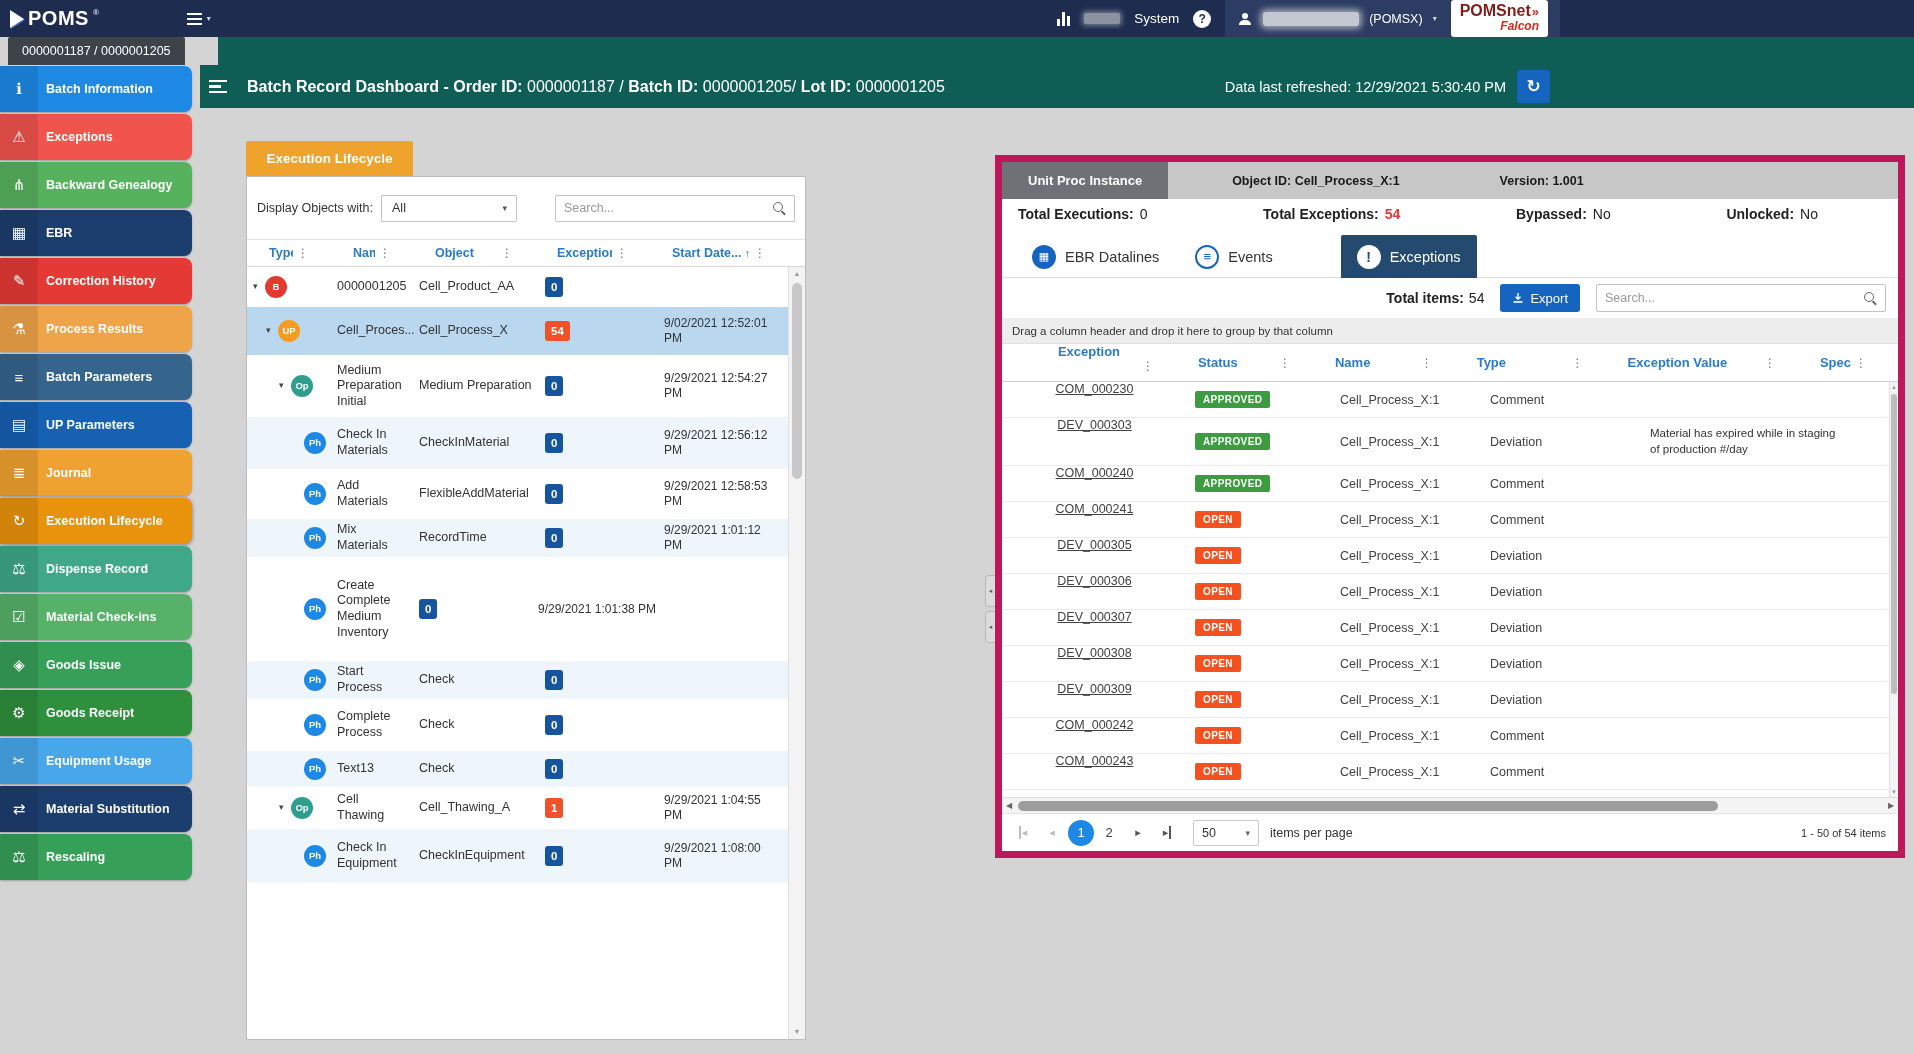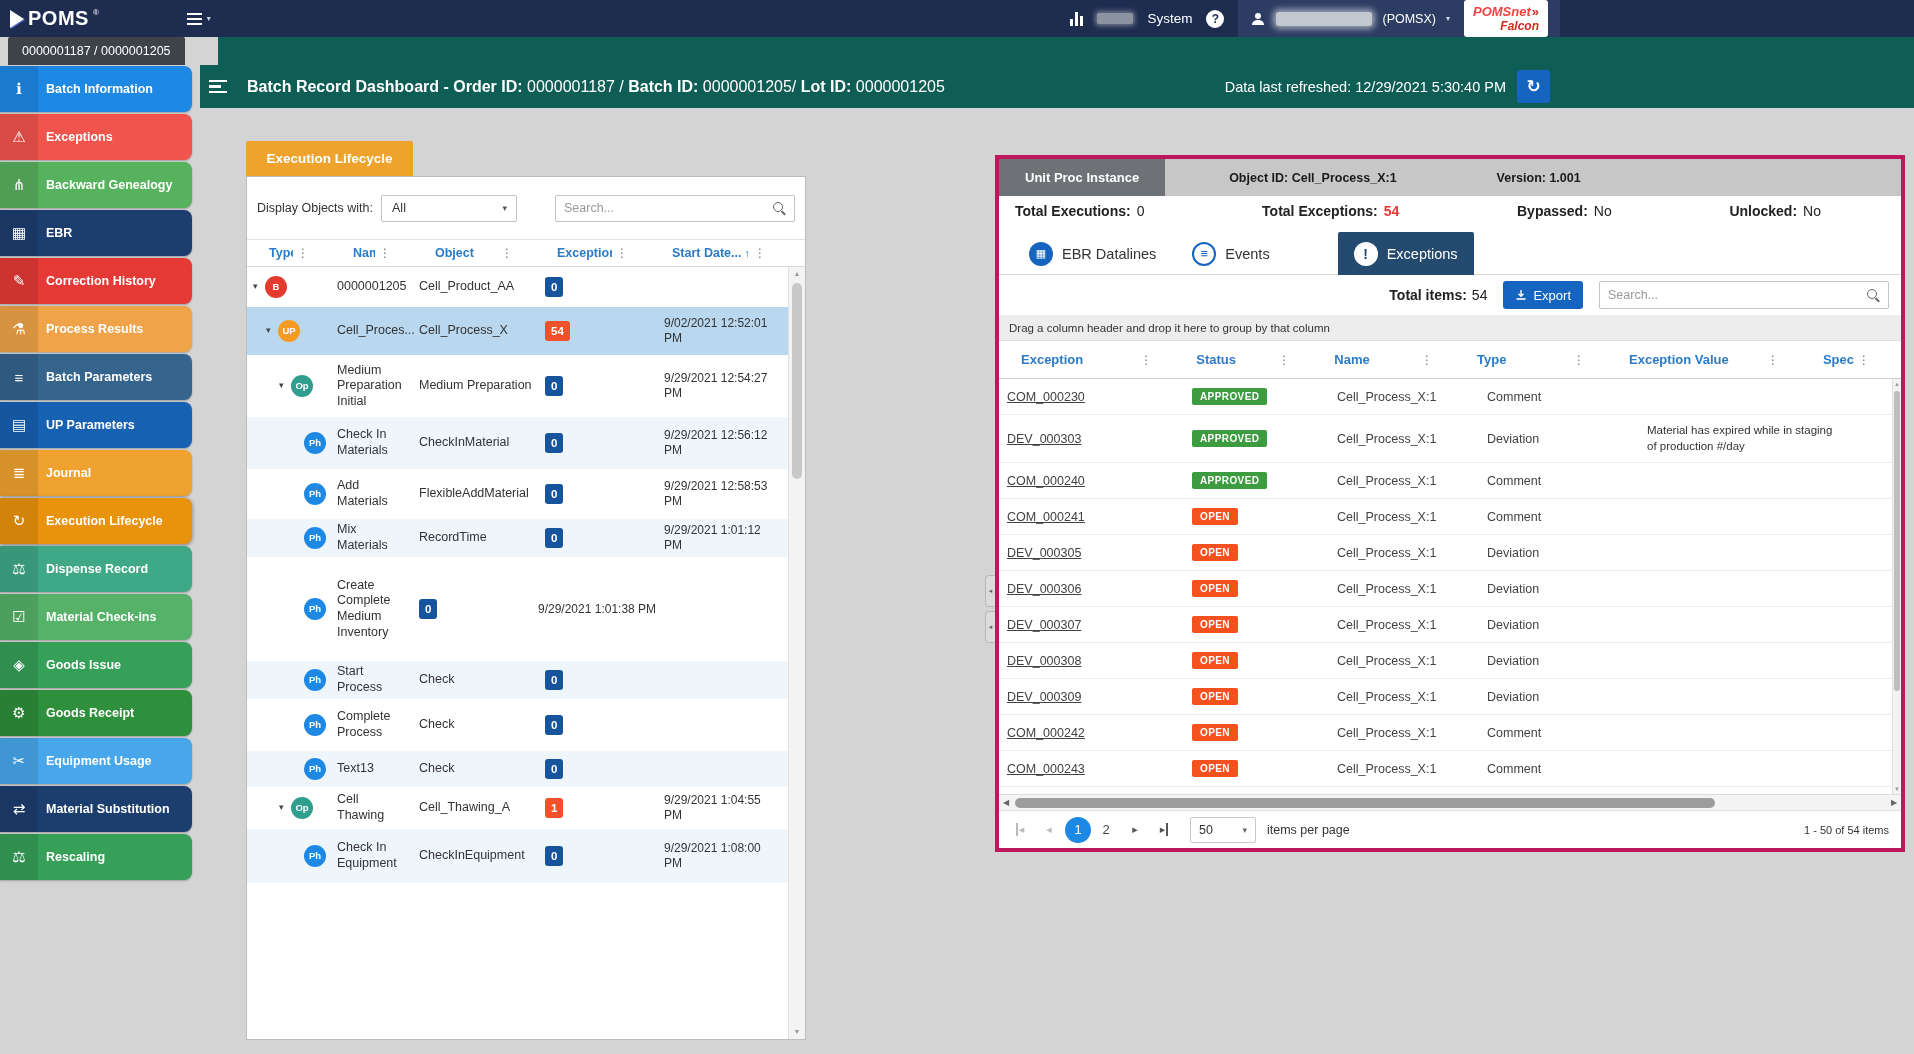--- a/index.html
+++ b/index.html
@@ -21,21 +21,21 @@
 .chart-icon { display:flex; align-items:flex-end; gap:2px; height:14px; }
 .chart-icon span { width:3px; background:#fff; display:block; }
 .redacted-sm { width:36px; height:11px; background:#8b92a0; border-radius:2px; box-shadow:0 0 5px 2px rgba(139,146,160,.75); }
 .nav-system { font-size:13.5px; }
 .help-circle { width:18px; height:18px; background:#fff; color:#1e2c50; border-radius:50%; font-size:12px; font-weight:bold; display:flex; align-items:center; justify-content:center; cursor:pointer; }
 .user-band { height:100%; background:#2d3c63; display:flex; align-items:center; gap:10px; padding:0 12px; cursor:pointer; }
 .pill { width:96px; height:14px; background:#c3c8d0; border-radius:3px; box-shadow:0 0 6px 3px rgba(195,200,208,.75); }
 .org { font-size:12.5px; }
 .org-caret { font-size:8px; color:#cfd6e4; }
 .falcon-card { background:#fff; border-radius:3px; padding:3px 9px 4px; margin-left:4px; line-height:1.05; }
-.f-top { color:#ef4444; font-weight:bold; font-style:italic; font-size:13px; }
+.f-top { color:#7f1d1d; font-weight:bold; font-size:16px; }
 .f-chev { color:#d42b1e; font-weight:bold; font-size:13px; margin-left:1px; }
 .f-bottom { color:#d42b1e; font-weight:bold; font-style:italic; font-size:12px; text-align:right; }
 
 
 .tabstrip { height:28px; display:flex; }
 .tabstrip-left { width:218px; background:#d4d4d4; display:flex; align-items:stretch; }
 .batch-tab { background:#3e434a; color:#fff; font-size:12.5px; padding:0 14px; margin-left:8px; display:flex; align-items:center; border-radius:2px 2px 0 0; cursor:pointer; }
 .tabstrip-right { flex:1; background:#0f5e56; }
 
 
@@ -99,21 +99,21 @@
 .vscroll .arr { position:absolute; left:0; right:0; height:14px; font-size:7px; color:#999; text-align:center; line-height:14px; cursor:pointer; }
 .vscroll .arr.up { top:0; } .vscroll .arr.down { bottom:0; }
 .vscroll .thumb { position:absolute; left:3px; right:3px; background:#c8c8c8; border-radius:7px; cursor:grab; }
 
 
 .splitter-gap { width:189px; position:relative; align-self:stretch; }
 .split-handle { position:absolute; right:0; width:10px; height:32px; background:#dcdcdc; border:1px solid #b8b8b8; border-right:none; border-radius:4px 0 0 4px; color:#666; font-size:7px; display:flex; align-items:center; justify-content:center; cursor:pointer; }
 .split-handle.h1 { top:467px; } .split-handle.h2 { top:503px; }
 
 
-.right-pane { width:910px; margin-top:47px; background:#a21caf; border:4px solid #be185d; display:flex; flex-direction:column; }
+.right-pane { width:910px; margin-top:47px; background:#a21caf; border:7px solid #be185d; display:flex; flex-direction:column; }
 .rp-header { height:37px; background:#c7c7c7; display:flex; align-items:stretch; flex:none; }
 .rp-tab { background:#6e7276; color:#fff; font-size:13px; font-weight:bold; padding:0 26px; display:flex; align-items:center; cursor:pointer; }
 .rp-meta { display:flex; align-items:center; margin-left:64px; gap:100px; font-size:12.5px; font-weight:bold; color:#1a1a1a; }
 .rp-stats { height:30px; background:#fff; display:flex; align-items:center; padding:0 16px 0 16px; gap:0; justify-content:space-between; padding-right:80px; font-size:14px; flex:none; }
 .stat b { font-weight:bold; color:#222; }
 .stat .v { margin-left:6px; color:#222; }
 .stat .v.red { color:#e53935; font-weight:bold; }
 .rp-tabs { background:#fff; padding:6px 14px 0; display:flex; gap:4px; border-bottom:1px solid #d9d9d9; height:49px; flex:none; }
 .dtab { height:43px; display:flex; align-items:center; gap:9px; padding:0 16px; font-size:14.5px; color:#333; cursor:pointer; }
 .dtab.active { background:#254a70; color:#fff; border-radius:2px 2px 0 0; margin-left:48px; }
@@ -122,21 +122,21 @@
 .tc.blue-outline { border:2px solid #1565c0; color:#1565c0; font-size:13px; font-weight:bold; }
 .tc.white-fill { background:#fff; color:#254a70; font-weight:bold; font-size:14px; }
 .rp-toolbar { height:40px; background:#fff; display:flex; align-items:center; justify-content:flex-end; gap:16px; padding:0 12px; flex:none; }
 .total-items b { font-size:14px; }
 .total-items .v { font-size:14px; margin-left:5px; }
 .export-btn { background:#1565c0; color:#fff; height:28px; padding:0 12px; border-radius:3px; display:flex; align-items:center; gap:6px; font-size:13px; }
 .search-box.rp { margin-left:0; width:290px; height:28px; }
 .rp-draghint { height:26px; background:#ededed; border-bottom:1px solid #e0e0e0; font-size:11.5px; color:#333; display:flex; align-items:center; padding:0 10px; flex:none; }
 .rp-thead { height:38px; display:flex; align-items:stretch; border-bottom:1px solid #cfcfcf; background:#fff; padding-right:9px; flex:none; }
 .rp-thead .htext { font-size:13px; }
-.rc-exc { width:185px; } .rc-status { width:145px; } .rc-name { width:150px; } .rc-type { width:160px; } .rc-val { width:205px; } .rc-spec { flex:1; }
+.rc-exc { width:185px;flex-direction:column; } .rc-status { width:145px; } .rc-name { width:150px; } .rc-type { width:160px; } .rc-val { width:205px; } .rc-spec { flex:1; }
 .rp-tbody-wrap { position:relative; height:415px; overflow:hidden; background:#fff; flex:none; }
 .rp-tbody { position:absolute; left:0; top:0; right:9px; }
 .erow { display:flex; border-bottom:1px solid #ebebeb; cursor:pointer; }
 .erow .cell { display:flex; align-items:center; padding:0 8px; font-size:12.5px; color:#424242; }
 .id-link { color:#424242; text-decoration:underline; cursor:pointer; }
 .status-badge { padding:3px 8px; border-radius:2px; color:#fff; font-size:10px; font-weight:bold; letter-spacing:.4px; }
 .status-badge.approved { background:#3d9b40; }
 .status-badge.open { background:#f4511e; }
 .erow .c-val-txt { font-size:11.5px; line-height:1.35; color:#333; }
 .vscroll.narrow { width:9px; }

